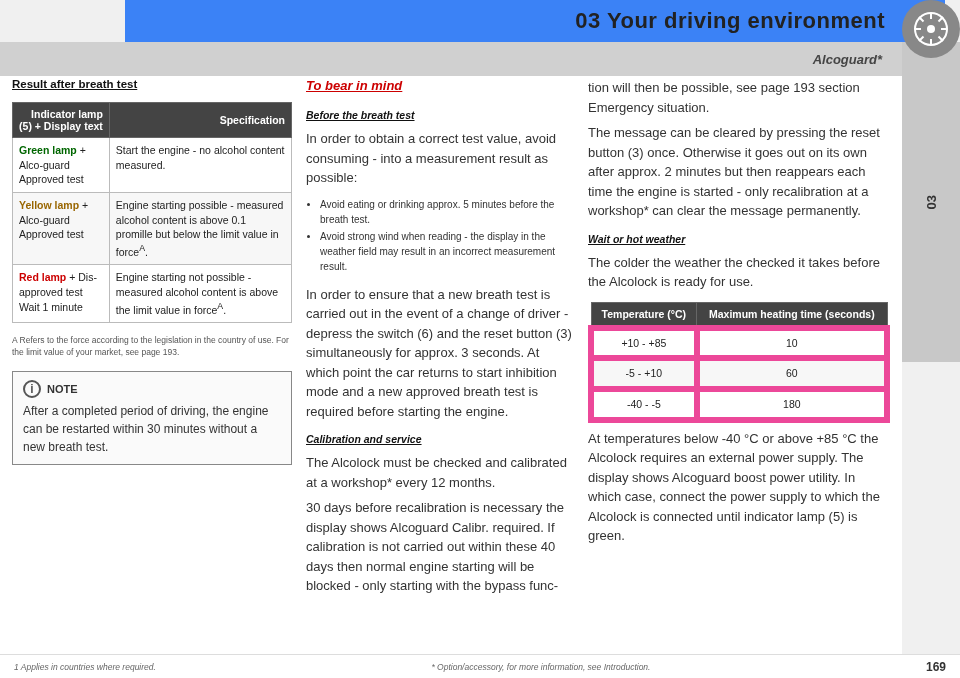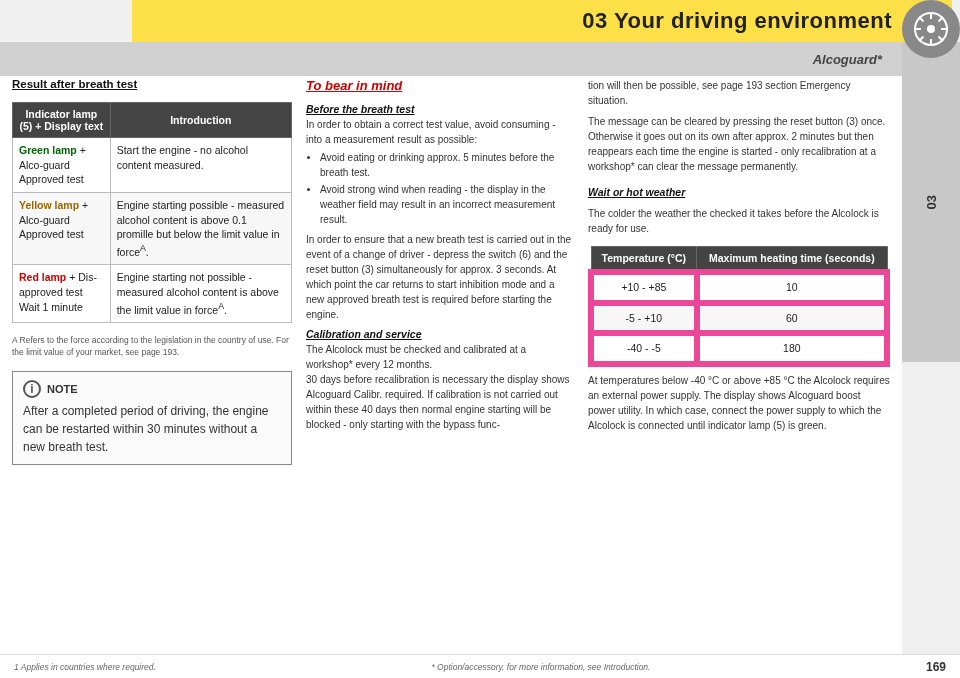--- a/index.html
+++ b/index.html
@@ -10,24 +10,24 @@
       height: 678px;
       overflow: hidden;
       position: relative;
       font-size: 11px;
       color: #222;
     }
 
     
     .header {
       position: absolute;
-      top: 0; right: 8px;
+      top: 0; right: 15px;
       width: 820px;
       height: 42px;
-      background: #fde047;
+      background: #3b82f6;
       display: flex;
       align-items: center;
       justify-content: flex-end;
       padding-right: 60px;
     }
     .header-title {
       font-size: 22px;
       font-weight: bold;
       color: #222;
       letter-spacing: 0.5px;
@@ -126,21 +126,21 @@
     
     .data-table {
       width: 100%;
       border-collapse: collapse;
       font-size: 10.5px;
     }
     .data-table th {
       background: #444;
       color: white;
       padding: 5px 6px;
-      text-align: center;
+      text-align: right;
       font-weight: bold;
       border: 1px solid #666;
     }
     .data-table td {
       padding: 5px 6px;
       border: 1px solid #bbb;
       vertical-align: top;
       line-height: 1.4;
     }
     .data-table tr:nth-child(even) td {
@@ -192,41 +192,42 @@
       color: #333;
       line-height: 1.5;
     }
 
     
     .mid-col {
       width: 268px;
       flex-shrink: 0;
       display: flex;
       flex-direction: column;
+      gap: 6px;
     }
 
     .to-bear-title {
       font-size: 13px;
       font-weight: bold;
       font-style: italic;
       color: #cc0000;
       text-decoration: underline;
       margin-bottom: 4px;
     }
     .bold-italic-heading {
       font-size: 10.5px;
       font-weight: bold;
       font-style: italic;
       text-decoration: underline;
       color: #111;
       margin-top: 6px;
       margin-bottom: 2px;
     }
     .body-text {
-      font-size: 10px;
+      font-size: 13px;
       color: #333;
       line-height: 1.5;
     }
     .bullet-list {
       padding-left: 14px;
       margin: 3px 0;
     }
     .bullet-list li {
       font-size: 10px;
       color: #333;
@@ -323,21 +324,21 @@
 
 <div class="content-area">
 
   <div class="left-col">
     <div class="section-title-underline">Result after breath test</div>
 
     <table class="data-table">
       <thead>
         <tr>
           <th>Indicator lamp (5) + Display text</th>
-          <th>Introduction</th>
+          <th>Specification</th>
         </tr>
       </thead>
       <tbody>
         <tr>
           <td><span class="bold-green">Green lamp</span> + Alco-guard Approved test</td>
           <td>Start the engine - no alcohol content measured.</td>
         </tr>
         <tr>
           <td><span class="bold-yellow">Yellow lamp</span> + Alco-guard Approved test</td>
           <td>Engine starting possible - measured alcohol content is above 0.1 promille but below the limit value in force<sup>A</sup>.</td>

